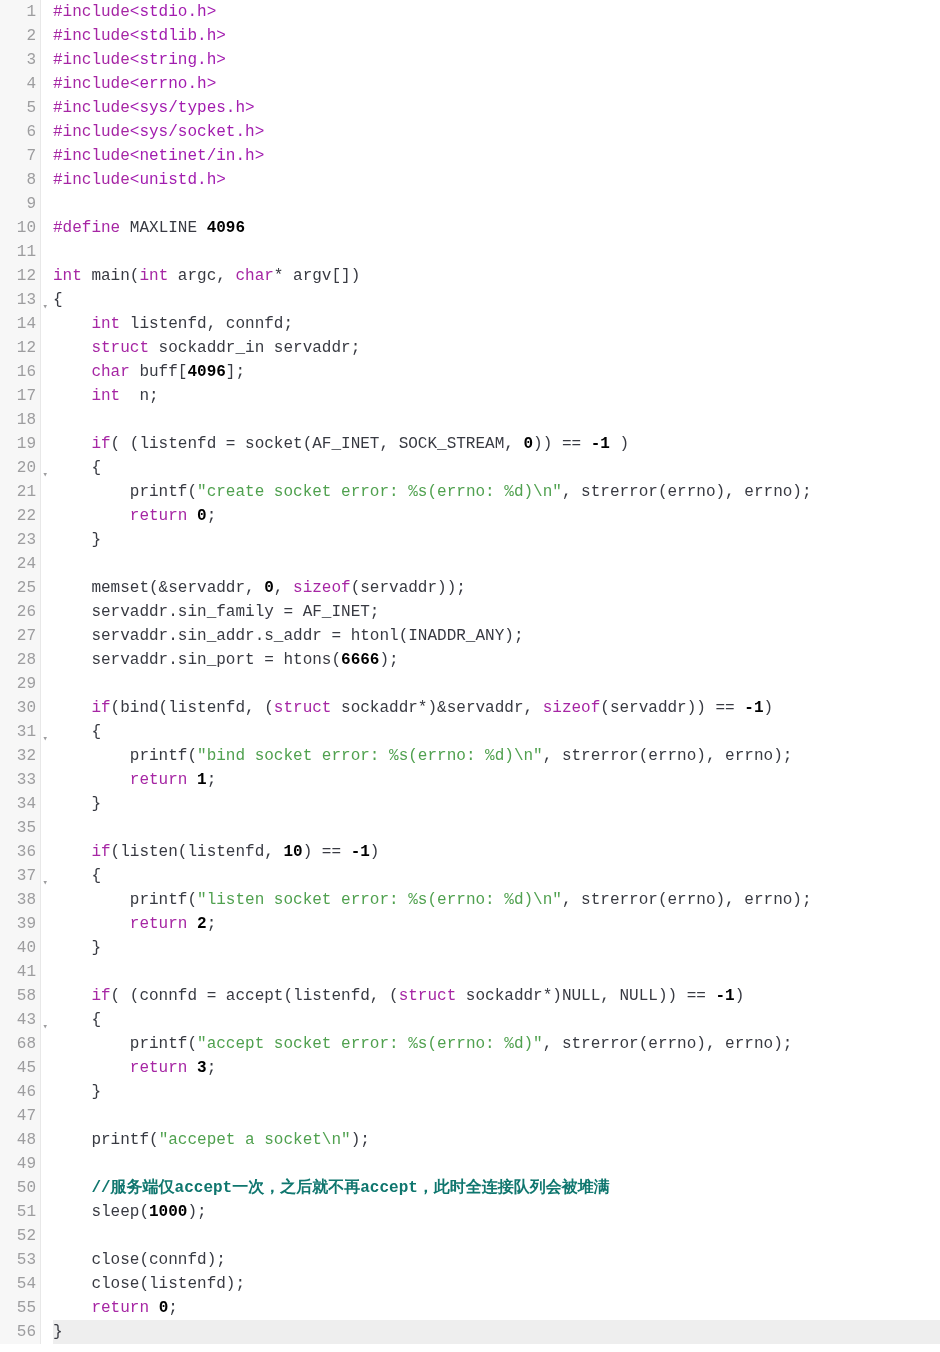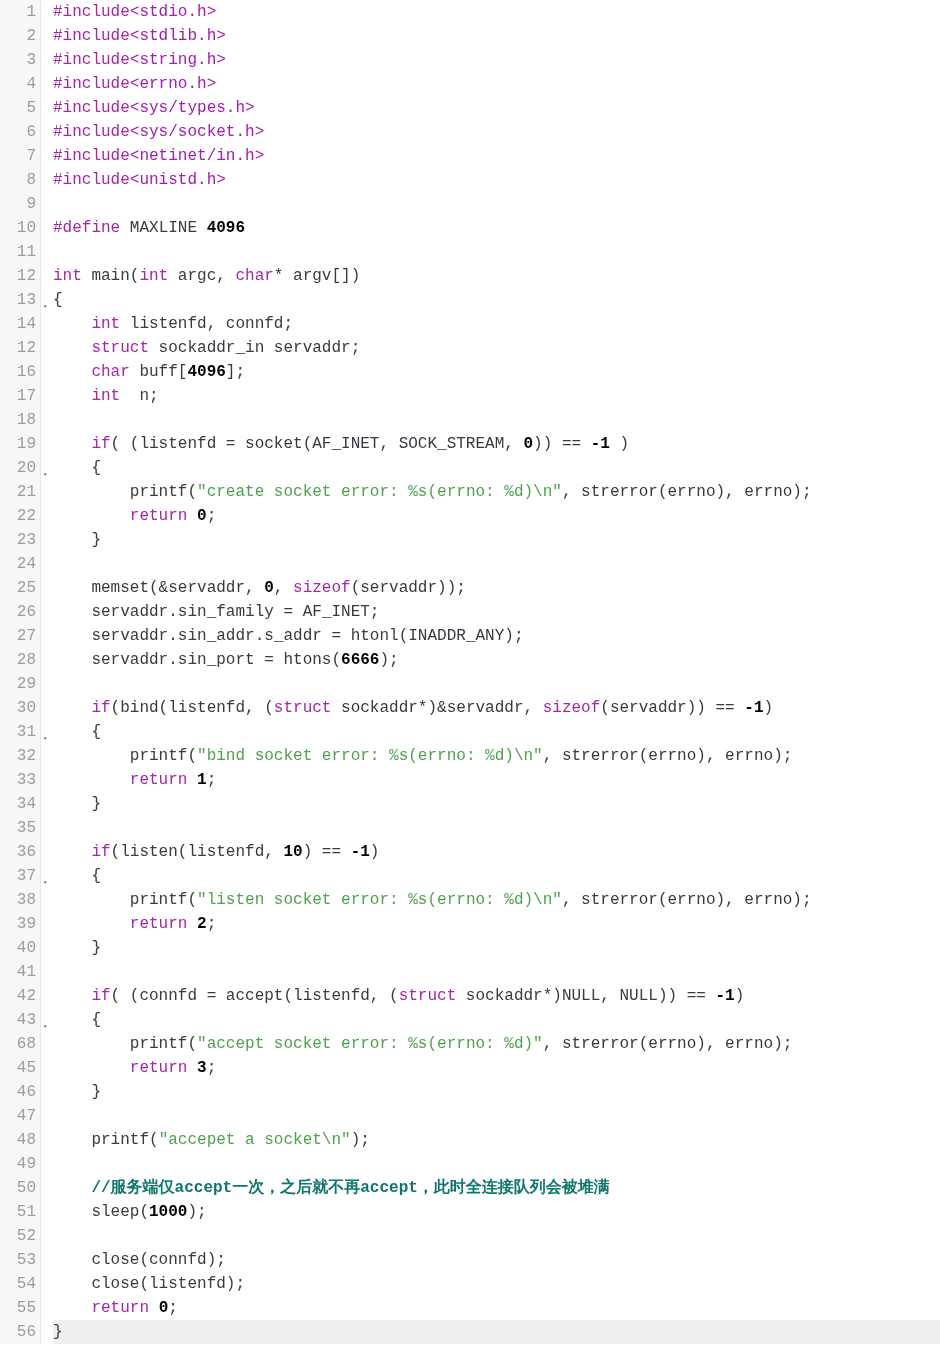--- a/index.html
+++ b/index.html
@@ -85,21 +85,21 @@
     <div class="gutter-line">32</div>
     <div class="gutter-line">33</div>
     <div class="gutter-line">34</div>
     <div class="gutter-line">35</div>
     <div class="gutter-line">36</div>
     <div class="gutter-line">37<span class="fold-arrow">▾</span></div>
     <div class="gutter-line">38</div>
     <div class="gutter-line">39</div>
     <div class="gutter-line">40</div>
     <div class="gutter-line">41</div>
-    <div class="gutter-line">42</div>
+    <div class="gutter-line">58</div>
     <div class="gutter-line">43<span class="fold-arrow">▾</span></div>
     <div class="gutter-line">68</div>
     <div class="gutter-line">45</div>
     <div class="gutter-line">46</div>
     <div class="gutter-line">47</div>
     <div class="gutter-line">48</div>
     <div class="gutter-line">49</div>
     <div class="gutter-line">50</div>
     <div class="gutter-line">51</div>
     <div class="gutter-line">52</div>

